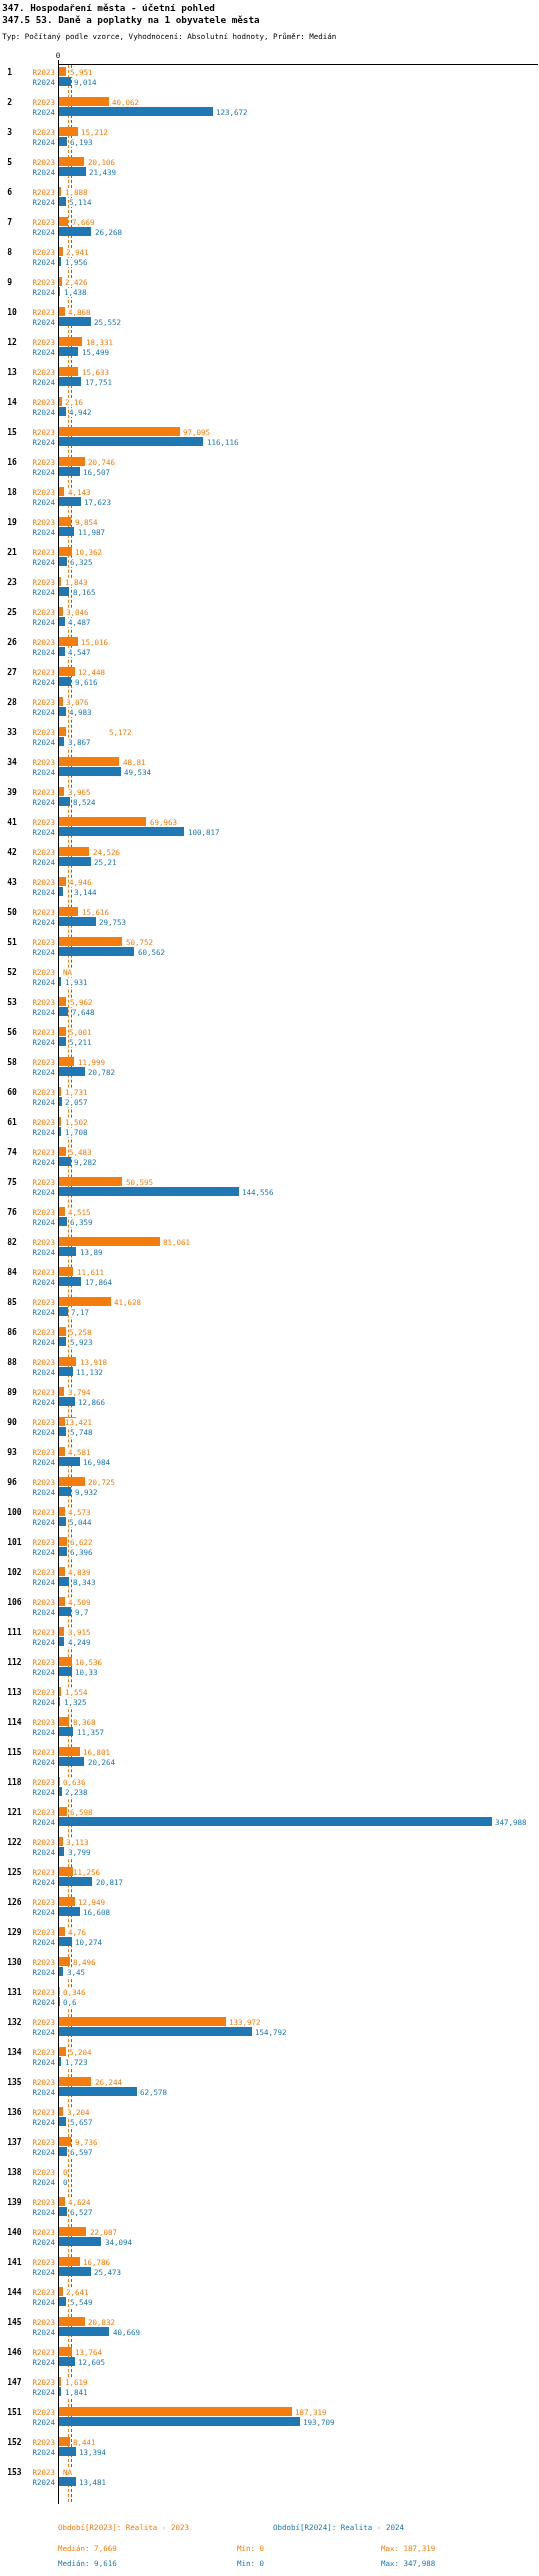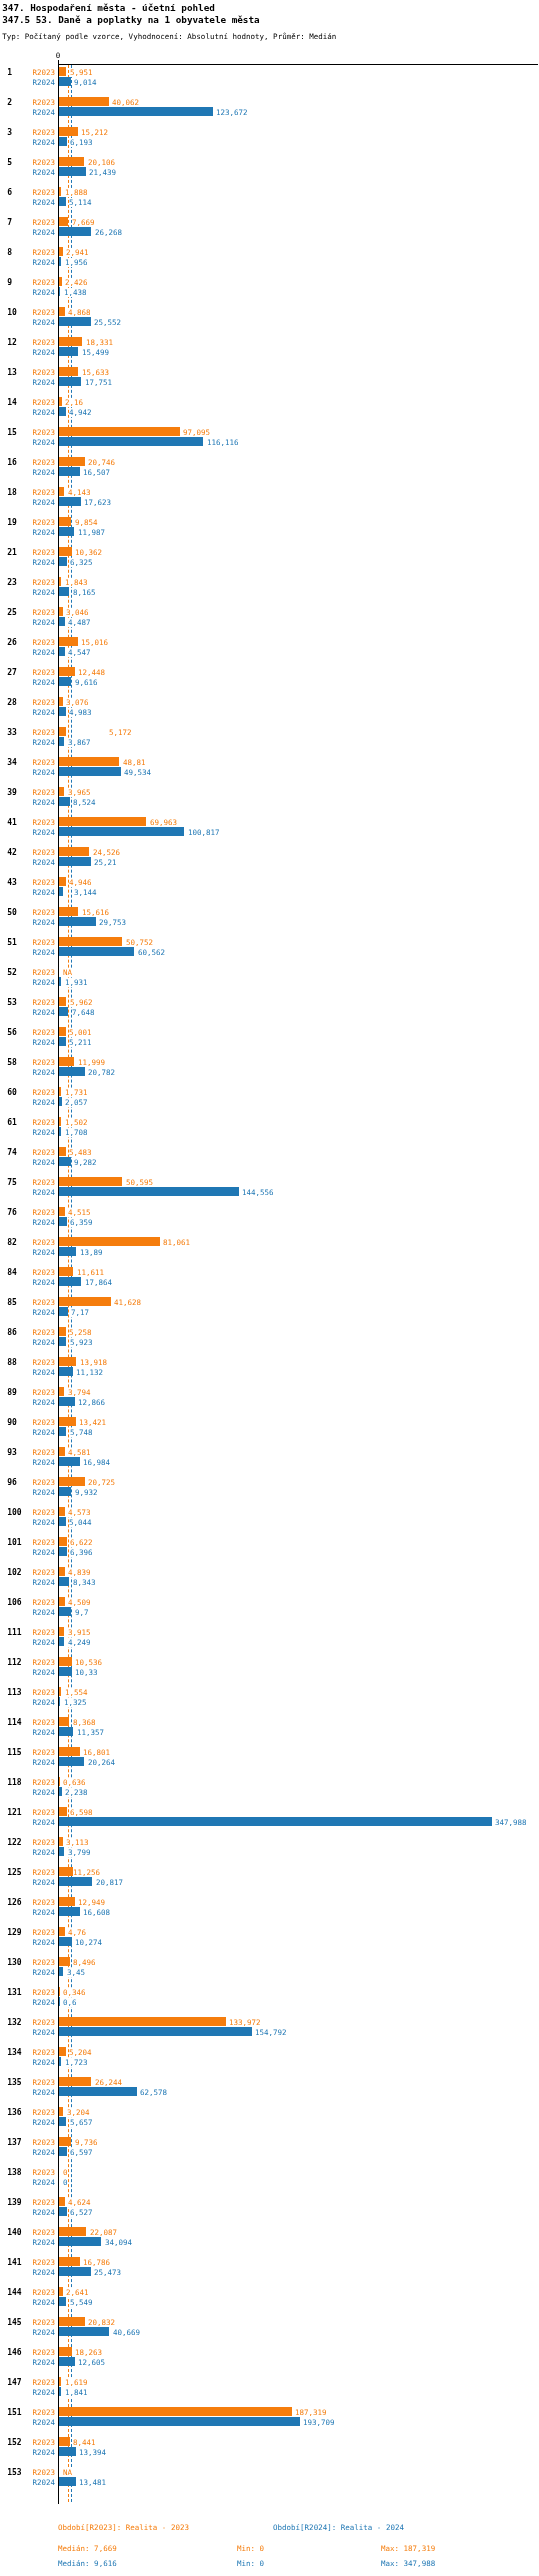--- a/index.html
+++ b/index.html
@@ -679,21 +679,21 @@
       <span class="bar b24" style="width: 16px;"></span>
       <span class="val v24" style="left: 78px;">12,866</span>
     </div>
   </div>
 
   <div class="pair">
     <div class="bar-row">
       <span class="idx">90</span>
       <span class="slabel s23">R2023</span>
       <span class="bar b23" style="width: 16.5px;"></span>
-      <span class="val v23" style="left: 79px;">13,421</span>
+      <span class="val v23" style="left: 65px;">13,421</span>
     </div>
     <div class="bar-row">
       <span class="slabel s24">R2024</span>
       <span class="bar b24" style="width: 7.2px;"></span>
       <span class="val v24" style="left: 70px;">5,748</span>
     </div>
   </div>
 
   <div class="pair">
     <div class="bar-row">
@@ -1113,21 +1113,21 @@
       <span class="bar b24" style="width: 50px;"></span>
       <span class="val v24" style="left: 113px;">40,669</span>
     </div>
   </div>
 
   <div class="pair">
     <div class="bar-row">
       <span class="idx">146</span>
       <span class="slabel s23">R2023</span>
       <span class="bar b23" style="width: 13px;"></span>
-      <span class="val v23" style="left: 75px;">18,263</span>
+      <span class="val v23" style="left: 75px;">13,764</span>
     </div>
     <div class="bar-row">
       <span class="slabel s24">R2024</span>
       <span class="bar b24" style="width: 16px;"></span>
       <span class="val v24" style="left: 78px;">12,605</span>
     </div>
   </div>
 
   <div class="pair">
     <div class="bar-row">

